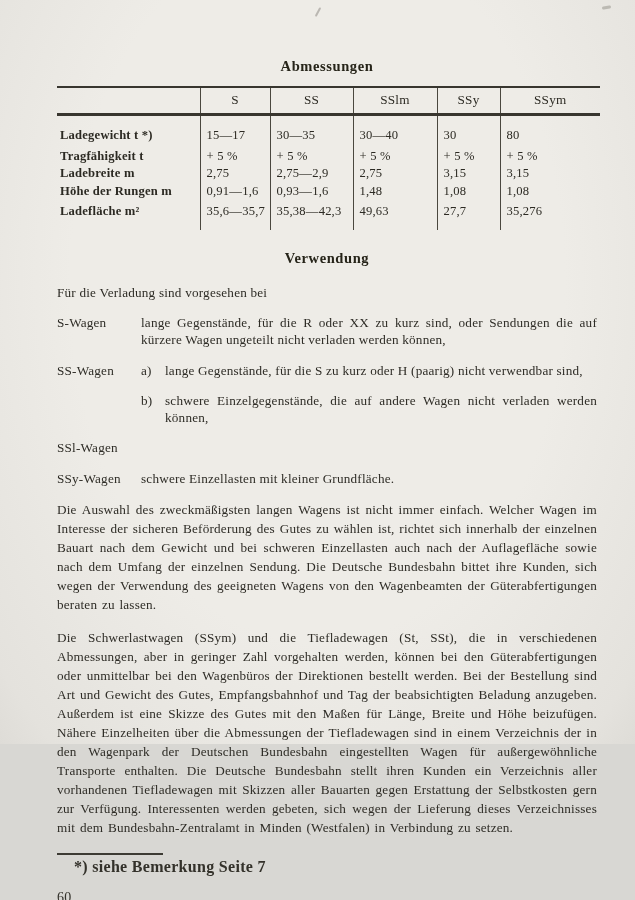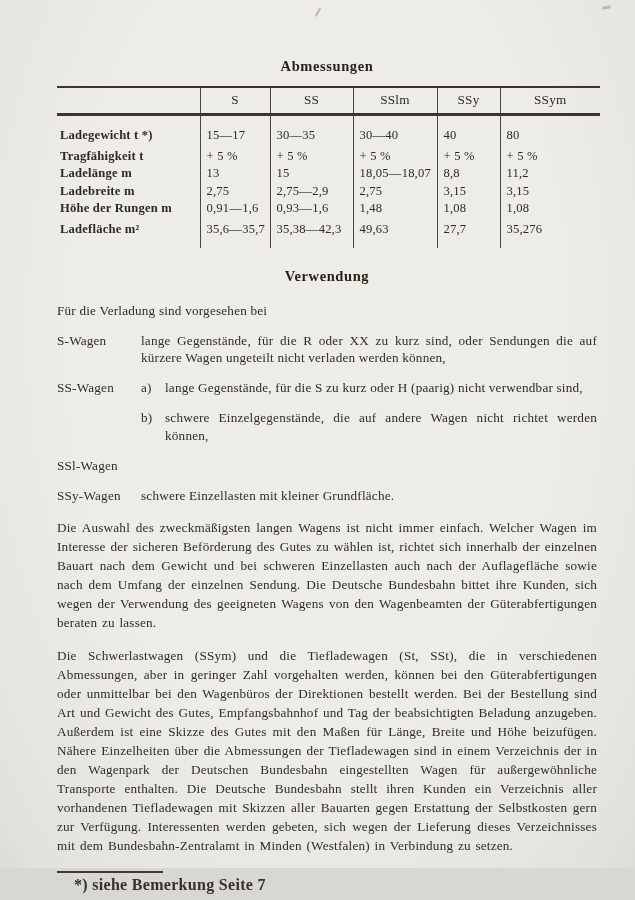--- a/index.html
+++ b/index.html
@@ -4,21 +4,21 @@
 <style>
   html,body{margin:0;padding:0;}
   body{
     width:635px;height:900px;
     background:#d8d7d3;
     font-family:"Liberation Serif","DejaVu Serif",serif;
     overflow:hidden;
   }
   .page{
     position:relative;
-    width:635px;height:868px;
+    width:635px;height:744px;
     background:radial-gradient(ellipse at 50% 38%, #eeece7 55%, #e4e2dd 92%, #dedcd7 100%);
     color:#2e2c26;
     box-sizing:border-box;
     padding:58px 38px 0 57px;
     letter-spacing:.2px;
   }
   .smudge{position:absolute;background:#8f8d86;opacity:.55;border-radius:2px;}
   .smudge-1{left:317px;top:7px;width:2px;height:10px;transform:rotate(28deg);}
   .smudge-2{left:602px;top:6px;width:9px;height:3px;transform:rotate(-8deg);opacity:.5;}
 
@@ -127,38 +127,30 @@
         <th>SSy</th>
         <th>SSym</th>
       </tr>
     </thead>
     <tbody>
       <tr>
         <td class="lblcol">Ladegewicht t *)</td>
         <td>15—17</td>
         <td>30—35</td>
         <td>30—40</td>
-        <td>40</td>
+        <td>30</td>
         <td>80</td>
       </tr>
       <tr>
         <td class="lblcol">Tragfähigkeit t</td>
         <td>+ 5 %</td>
         <td>+ 5 %</td>
         <td>+ 5 %</td>
         <td>+ 5 %</td>
         <td>+ 5 %</td>
-      </tr>
-      <tr>
-        <td class="lblcol">Ladelänge m</td>
-        <td>13</td>
-        <td>15</td>
-        <td>18,05—18,07</td>
-        <td>8,8</td>
-        <td>11,2</td>
       </tr>
       <tr>
         <td class="lblcol">Ladebreite m</td>
         <td>2,75</td>
         <td>2,75—2,9</td>
         <td>2,75</td>
         <td>3,15</td>
         <td>3,15</td>
       </tr>
       <tr>
@@ -190,21 +182,21 @@
     <span class="dtext">lange Gegenstände, für die R oder XX zu kurz sind, oder Sendungen die auf kürzere Wagen ungeteilt nicht verladen werden können,</span>
   </div>
   <div class="def-row">
     <span class="term">SS-Wagen</span>
     <span class="marker">a)</span>
     <span class="dtext">lange Gegenstände, für die S zu kurz oder H (paarig) nicht verwendbar sind,</span>
   </div>
   <div class="def-row">
     <span class="term"></span>
     <span class="marker">b)</span>
-    <span class="dtext">schwere Einzelgegenstände, die auf andere Wagen nicht richtet werden können,</span>
+    <span class="dtext">schwere Einzelgegenstände, die auf andere Wagen nicht verladen werden können,</span>
   </div>
   <div class="def-row">
     <span class="term">SSl-Wagen</span>
 
   </div>
   <div class="def-row">
     <span class="term">SSy-Wagen</span>
 
     <span class="dtext">schwere Einzellasten mit kleiner Grundfläche.</span>
   </div>

